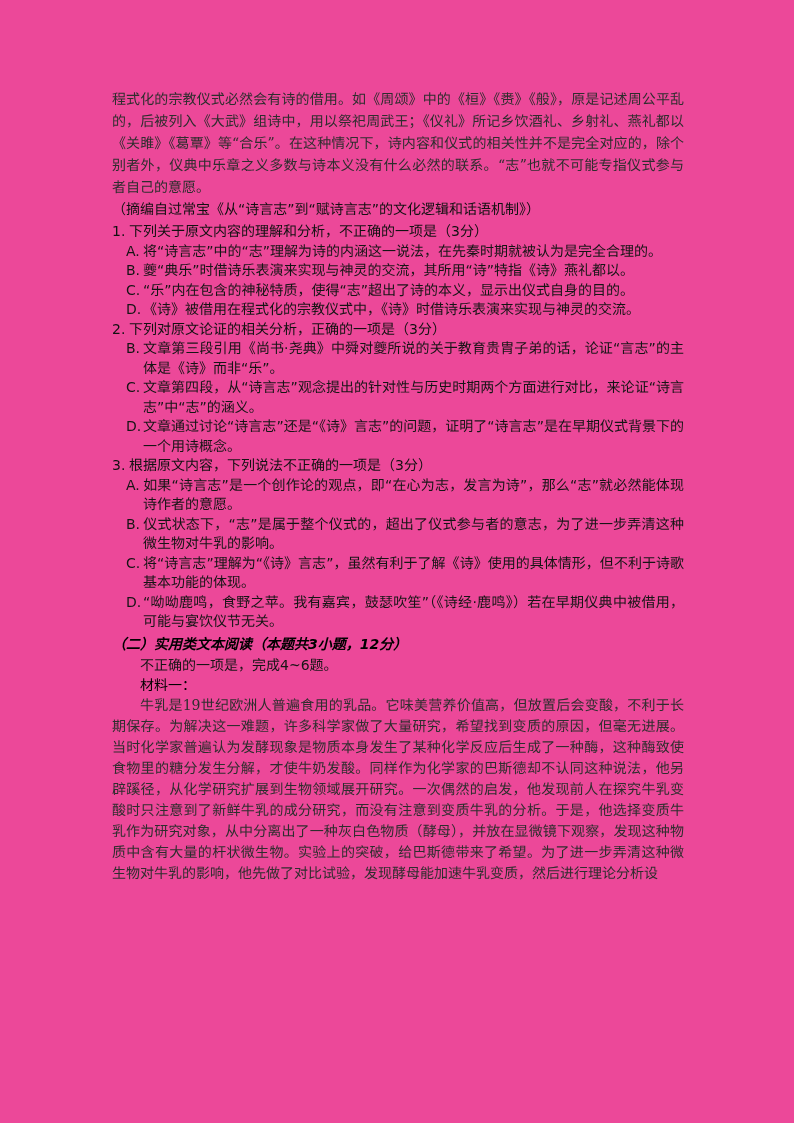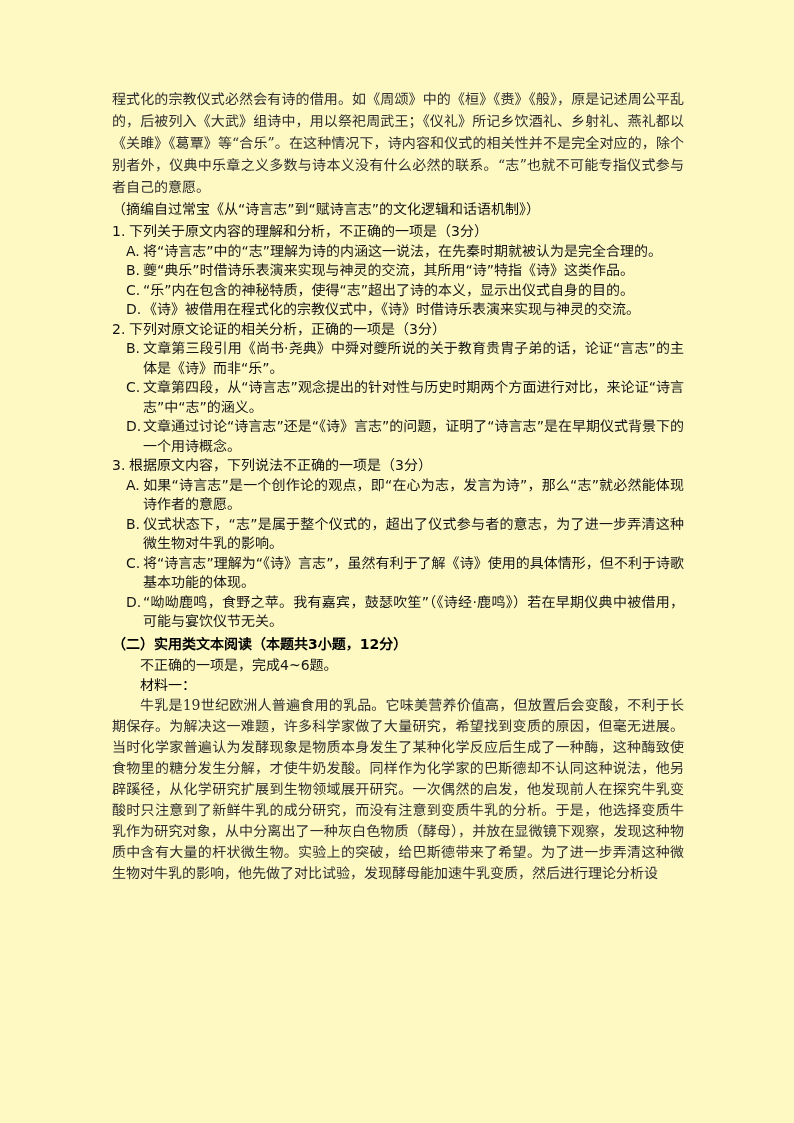--- a/index.html
+++ b/index.html
@@ -1,21 +1,21 @@
 <!DOCTYPE html>
 <html lang="zh-CN"><head>
 <meta charset="utf-8">
 <style>
   html, body { margin: 0; padding: 0; background: #888; }
   .page {
     position: relative;
     width: 794px;
     height: 1123px;
     margin: 0 auto;
-    background: #fef9c3;
+    background: #ec4899;
     overflow: hidden;
     font-family: "DejaVu Sans", sans-serif;
     color: #1a1a1a;
   }
   .content {
     position: absolute;
     left: 112px;
     top: 88px;
     width: 572px;
     font-size: 14px;
@@ -50,20 +50,21 @@
     padding-left: 31px;
     text-indent: -17px;
     color: #151515;
   }
   .opt-label { display: inline-block; width: 17px; text-indent: 0; }
   .section-heading {
     margin: 2px 0 0 0;
     line-height: 21px;
     font-weight: bold;
     color: #000;
+    font-style: italic;
   }
   .instruction {
     margin: 0;
     line-height: 20px;
     text-indent: 2em;
     color: #151515;
   }
   .material-label {
     margin: 0;
     line-height: 20px;
@@ -84,21 +85,21 @@
 
 <div class="page">
   <div class="content">
 
     <p class="passage">程式化的宗教仪式必然会有诗的借用。如《周颂》中的《桓》《赉》《般》，原是记述周公平乱的，后被列入《大武》组诗中，用以祭祀周武王；《仪礼》所记乡饮酒礼、乡射礼、燕礼都以《关雎》《葛覃》等“合乐”。在这种情况下，诗内容和仪式的相关性并不是完全对应的，除个别者外，仪典中乐章之义多数与诗本义没有什么必然的联系。“志”也就不可能专指仪式参与者自己的意愿。</p>
     <p class="attribution">（摘编自过常宝《从“诗言志”到“赋诗言志”的文化逻辑和话语机制》）</p>
 
     <div class="question">
       <p class="q-stem"><span class="q-num">1.</span><span>下列关于原文内容的理解和分析，不正确的一项是（3分）</span></p>
       <p class="opt"><span class="opt-label">A.</span><span>将“诗言志”中的“志”理解为诗的内涵这一说法，在先秦时期就被认为是完全合理的。</span></p>
-      <p class="opt"><span class="opt-label">B.</span><span>夔“典乐”时借诗乐表演来实现与神灵的交流，其所用“诗”特指《诗》这类作品。</span></p>
+      <p class="opt"><span class="opt-label">B.</span><span>夔“典乐”时借诗乐表演来实现与神灵的交流，其所用“诗”特指《诗》燕礼都以。</span></p>
       <p class="opt"><span class="opt-label">C.</span><span>“乐”内在包含的神秘特质，使得“志”超出了诗的本义，显示出仪式自身的目的。</span></p>
       <p class="opt"><span class="opt-label">D.</span><span>《诗》被借用在程式化的宗教仪式中，《诗》时借诗乐表演来实现与神灵的交流。</span></p>
     </div>
 
     <div class="question">
       <p class="q-stem"><span class="q-num">2.</span><span>下列对原文论证的相关分析，正确的一项是（3分）</span></p>
       <p class="opt"><span class="opt-label">B.</span><span>文章第三段引用《尚书·尧典》中舜对夔所说的关于教育贵胄子弟的话，论证“言志”的主体是《诗》而非“乐”。</span></p>
       <p class="opt"><span class="opt-label">C.</span><span>文章第四段，从“诗言志”观念提出的针对性与历史时期两个方面进行对比，来论证“诗言志”中“志”的涵义。</span></p>
       <p class="opt"><span class="opt-label">D.</span><span>文章通过讨论“诗言志”还是“《诗》言志”的问题，证明了“诗言志”是在早期仪式背景下的一个用诗概念。</span></p>
     </div>

